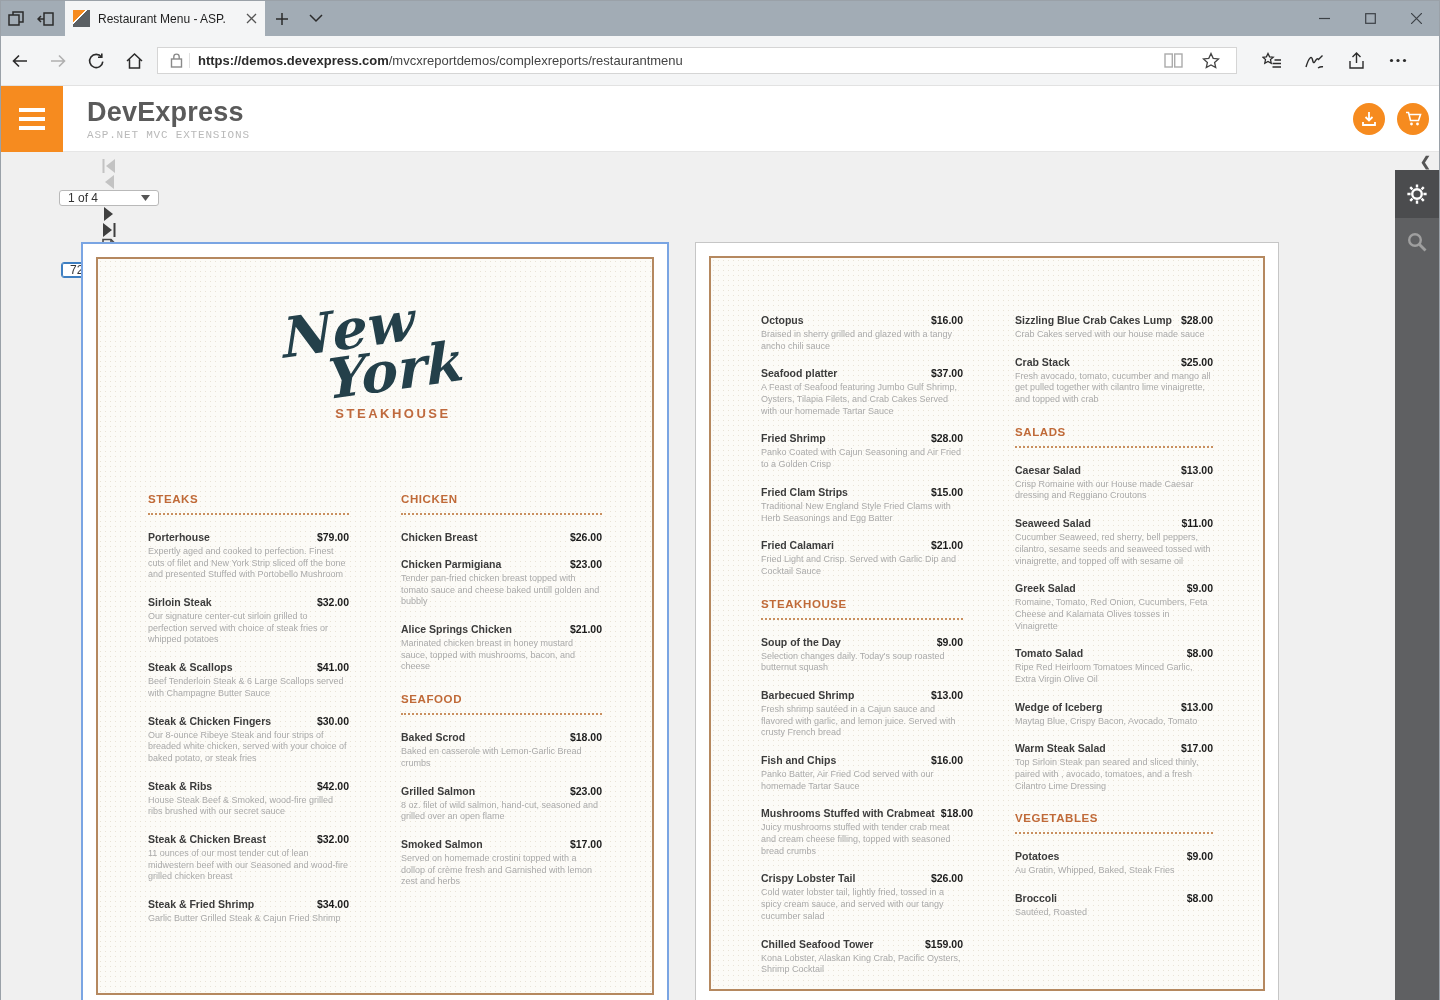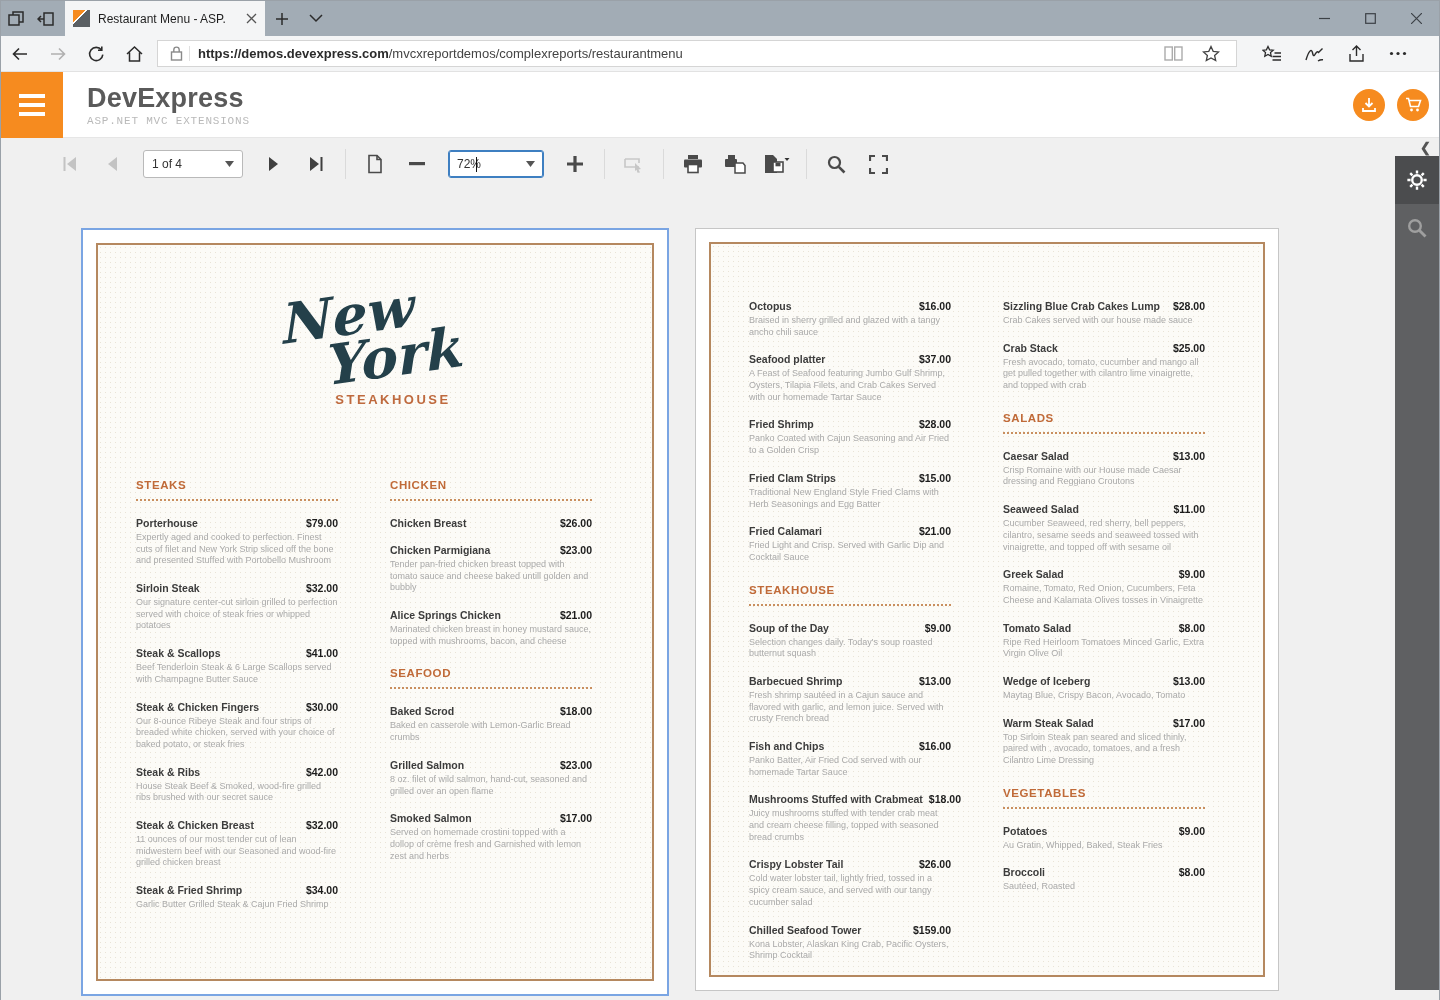--- a/index.html
+++ b/index.html
@@ -11,21 +11,21 @@
   .tabstrip-btn { width:30px; display:flex; align-items:center; justify-content:center; cursor:pointer; }
   .tab { width:200px; background:#f4f5f6; display:flex; align-items:center; padding:0 8px; margin-left:4px; }
   .favicon { width:17px; height:17px; margin-right:8px; background:linear-gradient(135deg,#f68b1f 38%,#ffffff 38% 44%,#5a5f63 44%); }
   .tab-title { font-size:12px; color:#1e1e1e; flex:1; white-space:nowrap; overflow:hidden; }
   .tab-close { margin-left:6px; display:flex; align-items:center; }
   .newtab-btn, .tablist-btn { width:34px; display:flex; align-items:center; justify-content:center; }
   .win-controls { position:absolute; right:0; top:0; height:35px; display:flex; }
   .win-btn { width:46px; height:35px; display:flex; align-items:center; justify-content:center; }
 
   
-  .addressbar { height:36px; background:#f4f5f6; display:flex; align-items:center; border-bottom:1px solid #e2e2e2; }
+  .addressbar { height:50px; background:#f4f5f6; display:flex; align-items:center; border-bottom:1px solid #e2e2e2; }
   .nav-btn { width:38px; height:30px; display:flex; align-items:center; justify-content:center; }
   .urlbox { height:27px; width:1080px; margin-left:4px; background:#ffffff; border:1px solid #d5d5d5; display:flex; align-items:center; padding:0 6px; }
   .url-lock { display:flex; align-items:center; padding:0 6px; border-right:1px solid #e0e0e0; margin-right:8px; }
   .url-text { font-size:13px; color:#2b2b2b; flex:1; white-space:nowrap; overflow:hidden; }
   .url-origin { font-weight:bold; }
   .url-path { color:#444; }
   .urlbox-icons { display:flex; align-items:center; }
   .addr-right { display:flex; align-items:center; margin-left:14px; }
   .addr-right .nav-btn { width:42px; }
 
@@ -34,21 +34,21 @@
   .menu-sq { width:62px; height:66px; background:#f68b1f; display:flex; flex-direction:column; align-items:center; justify-content:center; gap:5px; cursor:pointer; }
   .menu-sq span { display:block; width:26px; height:4px; background:#ffffff; }
   .brand-block { margin-left:24px; }
   .brand-title { font-size:27px; font-weight:bold; color:#5a5a5a; letter-spacing:0.2px; }
   .brand-sub { font-size:11px; color:#b9b9b9; letter-spacing:0.8px; margin-top:1px;font-family:Liberation Mono, monospace; }
   .header-actions { position:absolute; right:10px; top:50%; transform:translateY(-50%); display:flex; gap:12px; }
   .circle-btn { width:32px; height:32px; border-radius:50%; background:#f68b1f; display:flex; align-items:center; justify-content:center; }
 
   
   .viewer { position:relative; height:862px; background:#f0f0f0; }
-  .rv-toolbar { position:absolute; left:48px; top:6px; height:40px; display:flex; align-items:center; }
+  .rv-toolbar { position:absolute; left:48px; top:6px; height:40px; display:flex; align-items:center;flex-direction:column; }
   .tb-btn { width:36px; height:36px; display:flex; align-items:center; justify-content:center; margin:0 3px; }
   .tb-sep { width:1px; height:30px; background:#dadada; margin:0 8px; }
   .combo { height:28px; background:#ffffff; border:1px solid #b9b9b9; border-radius:3px; display:flex; align-items:center; padding:0 8px; position:relative; }
   .combo-page { width:100px; margin:0 10px; }
   .combo-zoom { width:96px; margin:0 10px; border:1px solid #3e7fc1; box-shadow:0 0 0 1px #3e7fc1 inset; }
   .combo-text { font-size:12px; color:#333; flex:1; }
   .combo-caret { margin-left:auto; }
   .text-caret { position:absolute; left:27px; top:6px; width:1px; height:15px; background:#111; }
 
   .collapse-btn { position:absolute; right:8px; top:2px; font-size:13px; color:#555; font-weight:bold; cursor:pointer; }
@@ -65,21 +65,21 @@
     background-color:#fcfbf7;
     background-image:radial-gradient(#e9e3d6 0.8px, rgba(0,0,0,0) 0.8px);
     background-size:5px 5px; }
 
   .logo-block { margin-top:44px; text-align:center; height:132px; margin-bottom:58px; position:relative; }
   .logo-script { font-family:"DejaVu Serif", serif; font-style:italic; font-weight:bold; color:#24404a; line-height:0.82; transform:rotate(-8deg) skewX(-6deg); display:inline-block; }
   .logo-l1 { font-size:55px; display:block; margin-right:52px; }
   .logo-l2 { font-size:55px; display:block; margin-left:40px; margin-top:2px; }
   .logo-sub { font-size:13px; font-weight:bold; letter-spacing:2.5px; color:#bf6a3e; margin-top:10px; margin-left:36px; }
 
-  .menu-cols { display:flex; gap:52px; padding:0 38px; }
+  .menu-cols { display:flex; gap:52px; padding:0 50px; }
   .p2-cols { padding-top:56px; }
   .menu-col { width:202px; }
   .menu-section + .menu-section { margin-top:20px; }
   .section-header { font-size:11.5px; font-weight:bold; color:#c06a38; letter-spacing:0.6px; border-bottom:2px dotted #c98f5f; padding-bottom:8px; margin-bottom:16px; }
   .menu-item { margin-bottom:15px; }
   .item-head { display:flex; align-items:baseline; }
   .item-name { font-size:10.5px; font-weight:bold; color:#3c3c3c; white-space:nowrap; }
   .item-price { font-size:10.5px; font-weight:bold; color:#1c1c1c; margin-left:auto; padding-left:6px; }
   .item-desc { font-size:9px; color:#a9a9a9; line-height:1.3; margin-top:3px; }
 

